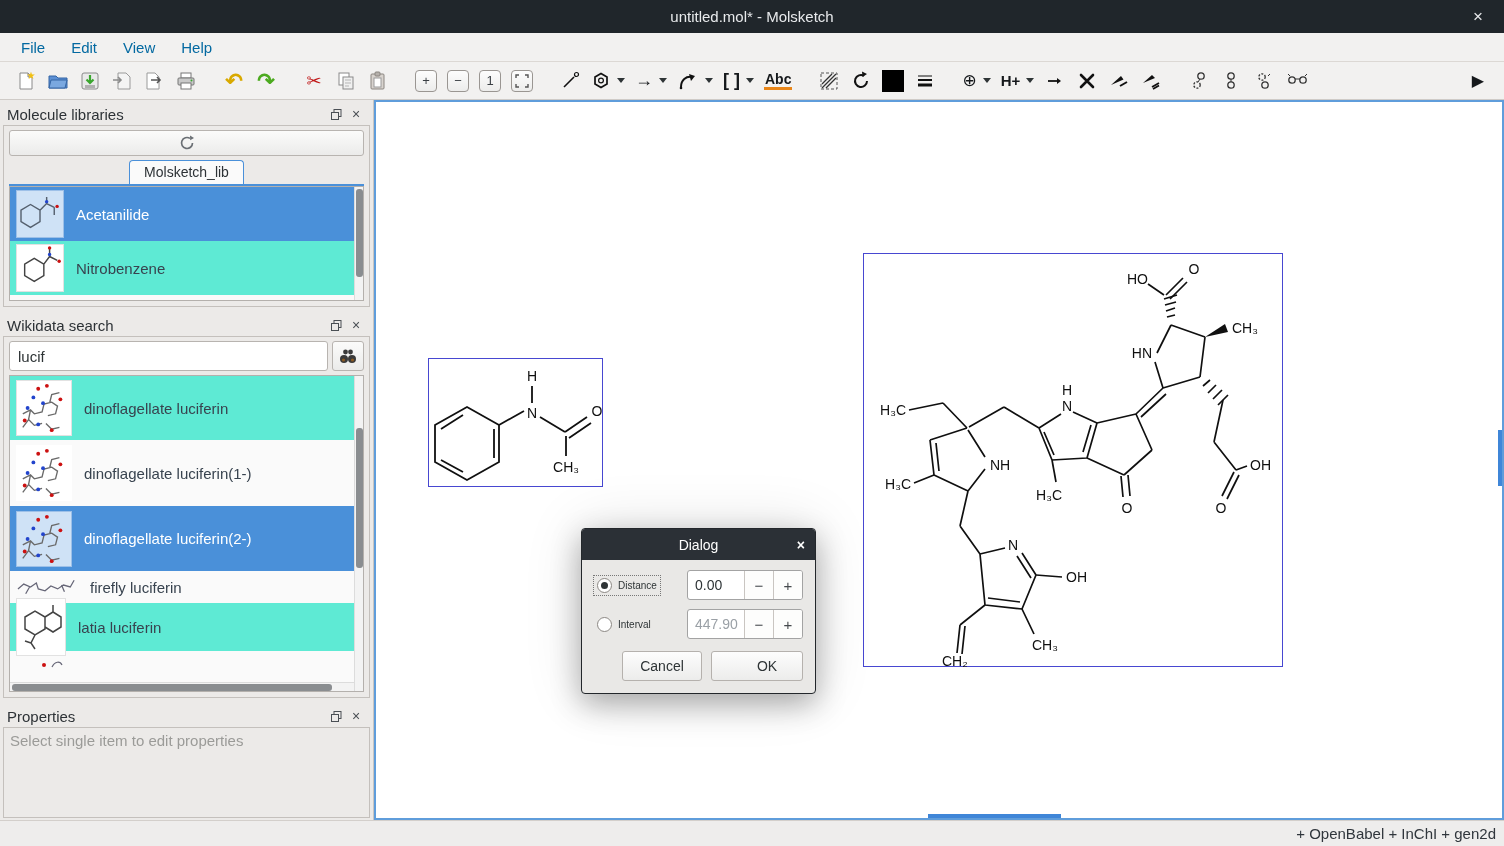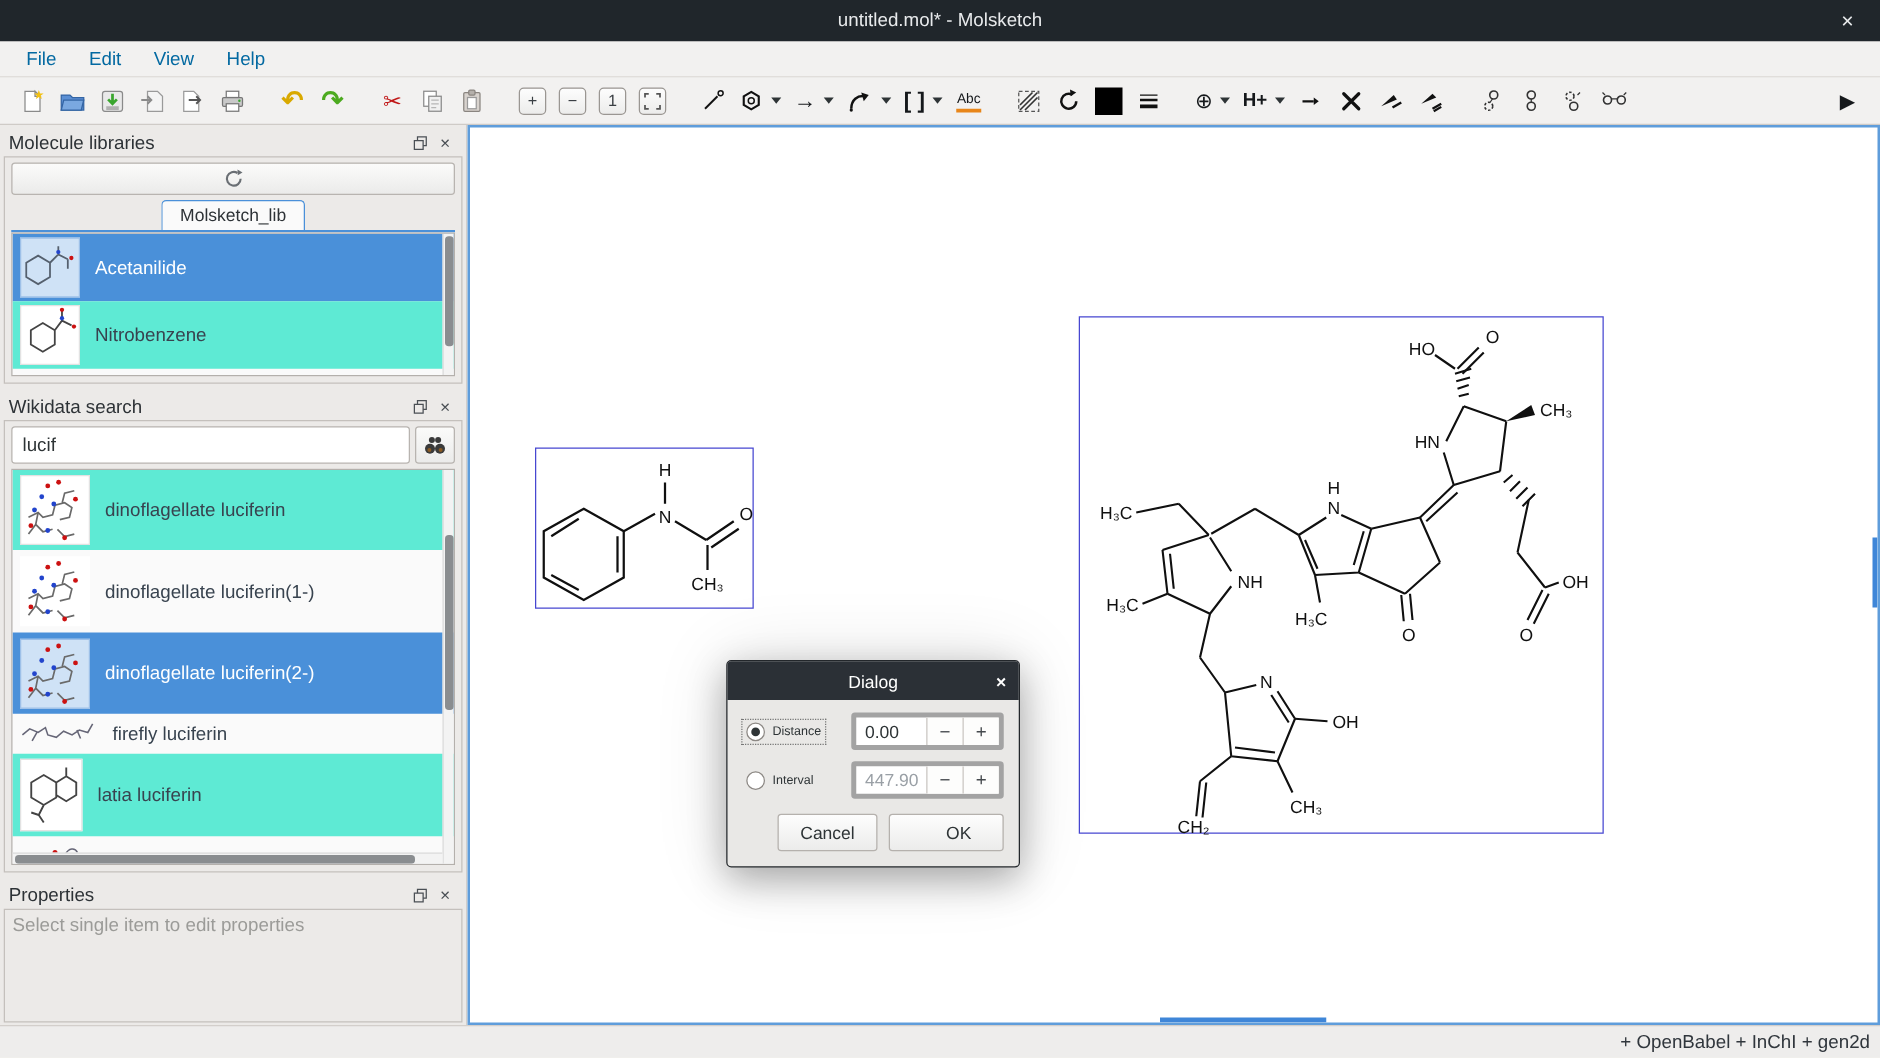--- a/index.html
+++ b/index.html
@@ -27,21 +27,21 @@
   .tgap { width:16px; }
   .caret { width:0; height:0; border-left:4px solid transparent; border-right:4px solid transparent;
     border-top:5px solid #2e3436; margin-left:6px; }
   .glyph-yellow { color:#d9a900; font-size:21px; font-weight:bold; }
   .glyph-green  { color:#4caa1f; font-size:21px; font-weight:bold; }
   .glyph-red    { color:#c01818; font-size:18px; }
   .glyph-big    { font-size:18px; font-weight:bold; }
   .zoombox { width:22px; height:22px; border:1px solid #9a9692; border-radius:4px;
     background:linear-gradient(#fdfdfd,#ececeb); display:flex; align-items:center;
     justify-content:center; font-size:13px; color:#3a3f44; }
-  .abc { font-size:11px; font-weight:normal; border-bottom:3px solid #e8861a; padding:0 1px; line-height:15px; }
+  .abc { font-size:14px; font-weight:bold; border-bottom:3px solid #e8861a; padding:0 1px; line-height:15px; }
   .color-swatch { width:22px; height:22px; background:#000; }
   .extender { margin-left:auto; font-size:16px; }
 
   
   .main { display:flex; height:720px; }
 
   
   .sidebar { width:374px; background:#eceae8; border-right:1px solid #c9c5c1;
     display:flex; flex-direction:column; padding:3px 3px 2px 3px; gap:7px; }
   .panel { display:flex; flex-direction:column; }
@@ -102,21 +102,21 @@
     align-items:center; font-size:14px; color:#fff; font-weight:bold; }
   .dlg-body { padding:10px 12px 12px 12px; }
   .dlg-row { display:flex; align-items:center; margin-bottom:9px; }
   .radio { width:15px; height:15px; border:1px solid #8c8884; border-radius:50%;
     background:#fff; margin-right:6px; position:relative; flex:none; }
   .radio.on::after { content:""; position:absolute; left:3px; top:3px; width:7px; height:7px;
     border-radius:50%; background:#2e3436; }
   .radio-wrap { display:flex; align-items:center; padding:2px 3px; }
   .radio-wrap.focus { outline:1px dotted #777; }
   .dlg-label { font-size:10px; color:#2e3436; }
-  .spin { display:flex; margin-left:auto; height:30px; border:4px solid #a3a3a3;
+  .spin { display:flex; margin-left:auto; height:30px; border:1px solid #a3a3a3;
     border-radius:3px; background:#fff; overflow:hidden; }
   .spin .val { width:56px; display:flex; align-items:center; padding-left:7px; font-size:14px; color:#2e3436; }
   .spin.disabled .val { color:#9aa0a6; }
   .spin .sbtn { width:29px; display:flex; align-items:center; justify-content:center;
     border-left:1px solid #c9c5c1; background:#fdfdfc; font-size:15px; color:#45494d; }
   .dlg-actions { display:flex; justify-content:flex-end; gap:9px; margin-top:12px; }
   .dlg-btn { height:30px; border:1px solid #b5b1ad; border-radius:3px;
     background:linear-gradient(#fdfdfd,#ececeb); font-size:14px; color:#2e3436;
     display:flex; align-items:center; justify-content:center; }
   .btn-cancel { width:80px; } .btn-ok { width:92px;padding-left:20px; }
@@ -482,21 +482,21 @@
                 </svg>
               </span>
             <span>dinoflagellate luciferin(2-)</span>
           </div>
           <div class="lrow" style="height:32px">
             <span style="flex:none"><svg width="62" height="24">
                   <use href="#sym-firefly"></use>
                 </svg></span>
             <span>firefly luciferin</span>
           </div>
-          <div class="lrow alt" style="height:66px">
+          <div class="lrow alt" style="height:48px">
             <span class="thumb" style="width:50px;height:58px">
                 <svg width="48" height="52">
                   <use href="#sym-latia"></use>
                 </svg>
               </span>
             <span>latia luciferin</span>
           </div>
           <div class="lrow" style="height:22px;overflow:hidden">
             <span style="flex:none;padding-left:22px"><svg width="30" height="16">
                   <circle cx="6" cy="12" r="2" fill="#cc1111"></circle>

